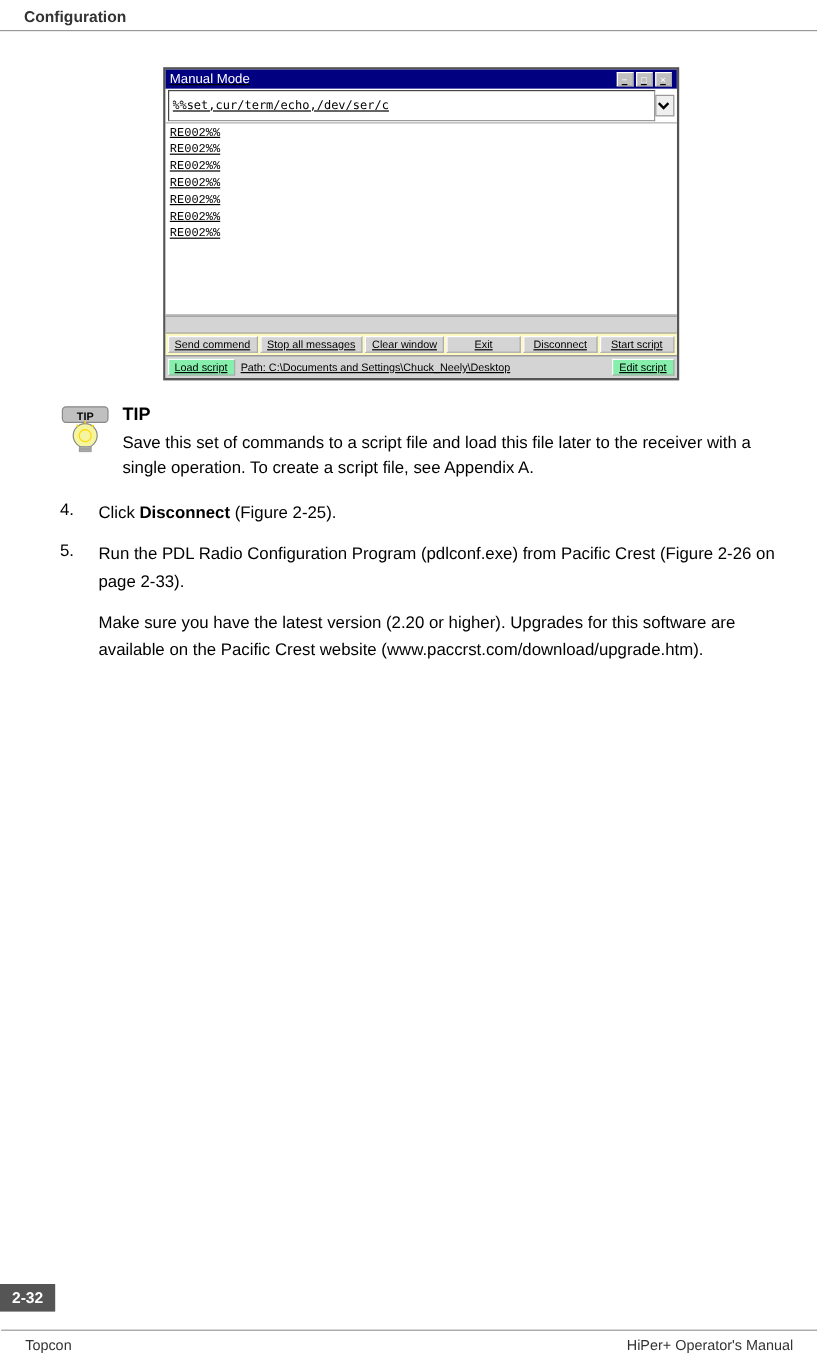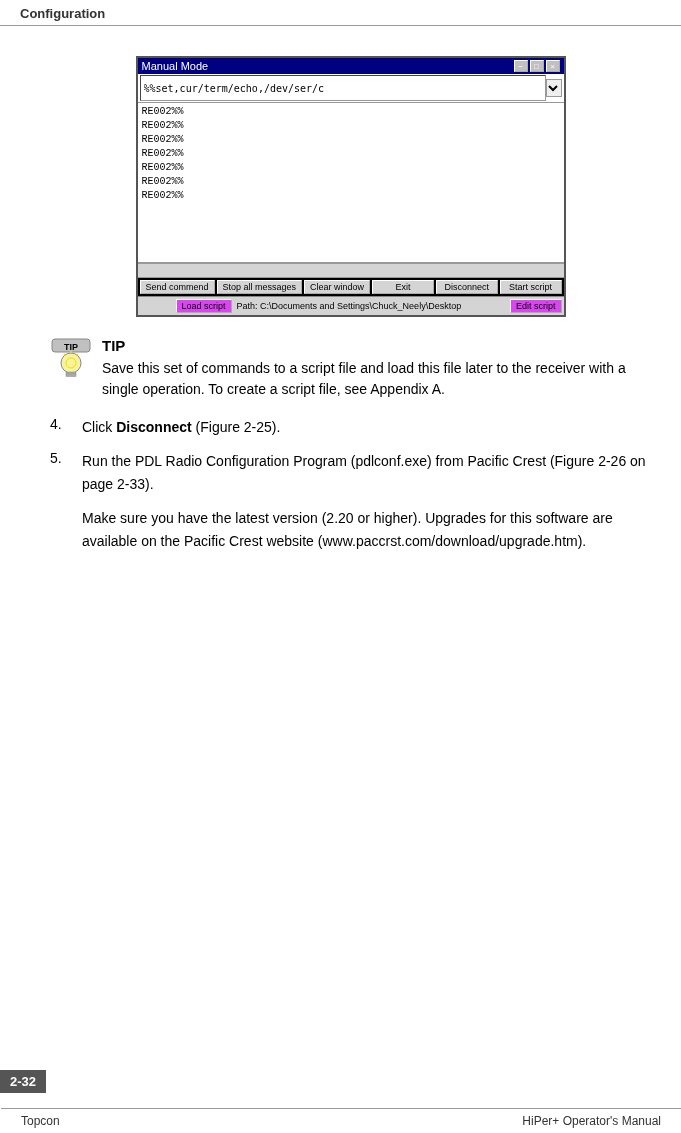--- a/index.html
+++ b/index.html
@@ -50,20 +50,21 @@
 
     
     .content {
       padding: 20px 30px 80px 50px;
     }
 
     
     .figure-container {
       margin: 10px auto 8px auto;
       width: 430px;
+      text-decoration: underline;
     }
 
     
     .manual-mode-window {
       border: 2px solid #555;
       background: #fff;
       width: 100%;
     }
 
     .window-titlebar {
@@ -134,21 +135,21 @@
     .window-bottom-scroll {
       height: 14px;
       background: #d4d4d4;
       border-top: 1px solid #999;
       display: flex;
       align-items: center;
     }
 
     .window-buttons-row1 {
       display: flex;
-      background: #000000;
+      background: #fef9c3;
       border-top: 1px solid #999;
       padding: 2px 2px;
       gap: 2px;
     }
 
     .window-buttons-row2 {
       display: flex;
       background: #d4d4d4;
       border-top: 1px solid #888;
       padding: 2px 2px;
@@ -161,27 +162,26 @@
       border: 1px outset #fff;
       font-size: 9px;
       padding: 1px 5px;
       cursor: pointer;
       white-space: nowrap;
       flex: 1;
       text-align: center;
     }
 
     .win-btn-small {
-      background: #d946ef;
+      background: #86efac;
       border: 1px outset #fff;
       font-size: 9px;
       padding: 1px 5px;
       cursor: pointer;
       white-space: nowrap;
-      margin-left: 36px;
     }
 
     .path-text {
       font-size: 9px;
       flex: 1;
       padding: 0 3px;
     }
 
     
     .figure-caption {

